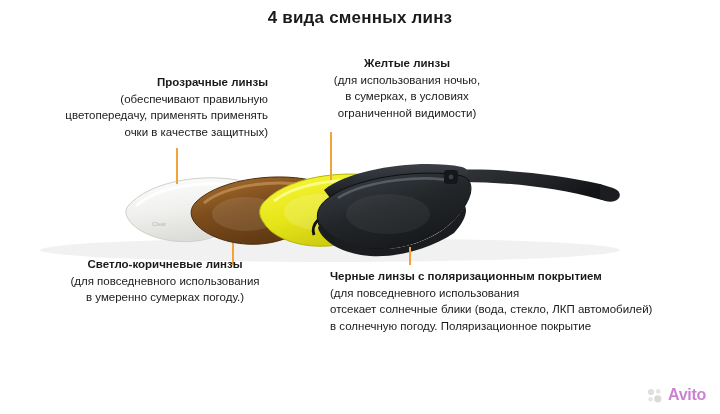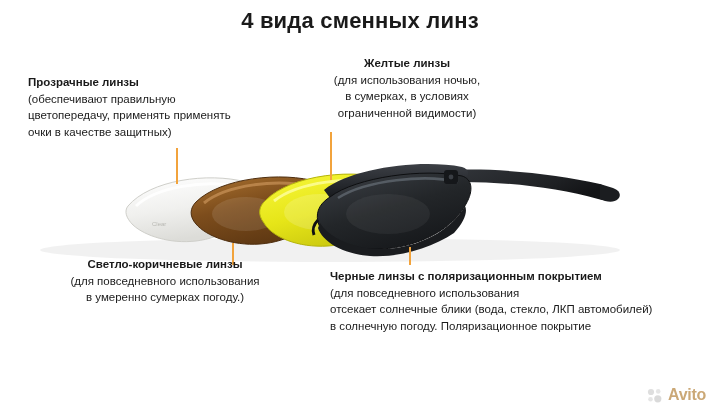--- a/index.html
+++ b/index.html
@@ -20,41 +20,41 @@
     background: #ffffff;
     overflow: hidden;
   }
   
   #title {
     position: absolute;
     top: 8px;
     left: 0;
     width: 720px;
     text-align: center;
-    font-size: 22px;
+    font-size: 17px;
     font-weight: bold;
     color: #1a1a1a;
     letter-spacing: 0.2px;
   }
   
   .caption {
     position: absolute;
     font-size: 11.5px;
     line-height: 16.5px;
     color: #1a1a1a;
   }
   .caption .hl {
     font-weight: bold;
     display: block;
   }
   .caption .ln {
     display: block;
     white-space: nowrap;
   }
-  .ta-right { text-align: left; }
+  .ta-right { text-align: right; }
   .ta-left  { text-align: left; }
 
   #cap-clear     { top: 74px;  left: 28px;  width: 240px; }
   #cap-yellow    { top: 55px;  left: 292px; width: 230px; text-align: center; }
   #cap-brown     { top: 256px; left: 40px;  width: 250px; }
   #cap-black     { top: 268px; left: 330px; width: 380px; }
 
   
   .leader {
     position: absolute;
@@ -80,21 +80,21 @@
     gap: 5px;
     opacity: 0.55;
   }
   #watermark .wm-mark {
     width: 17px;
     height: 17px;
     position: relative;
   }
   #watermark .wm-text {
     font-size: 16px;
-    color: #a16207;
+    color: #a21caf;
     font-weight: bold;
     letter-spacing: -0.3px;
   }
 </style>
 </head>
 <body>
 
 <div id="stage">
 
   <div id="title">4 вида сменных линз</div>

